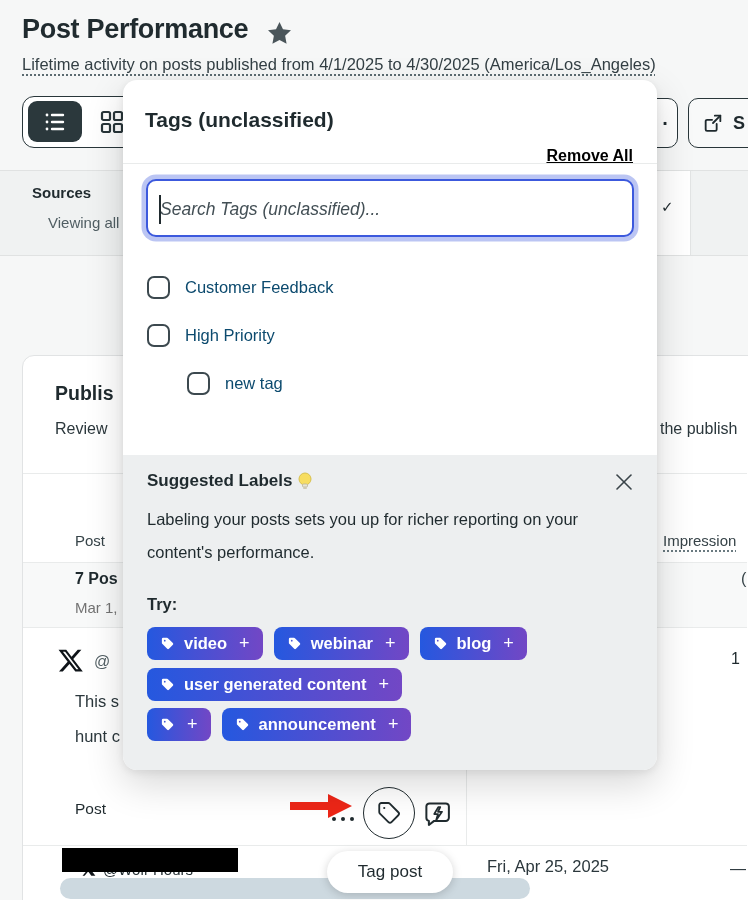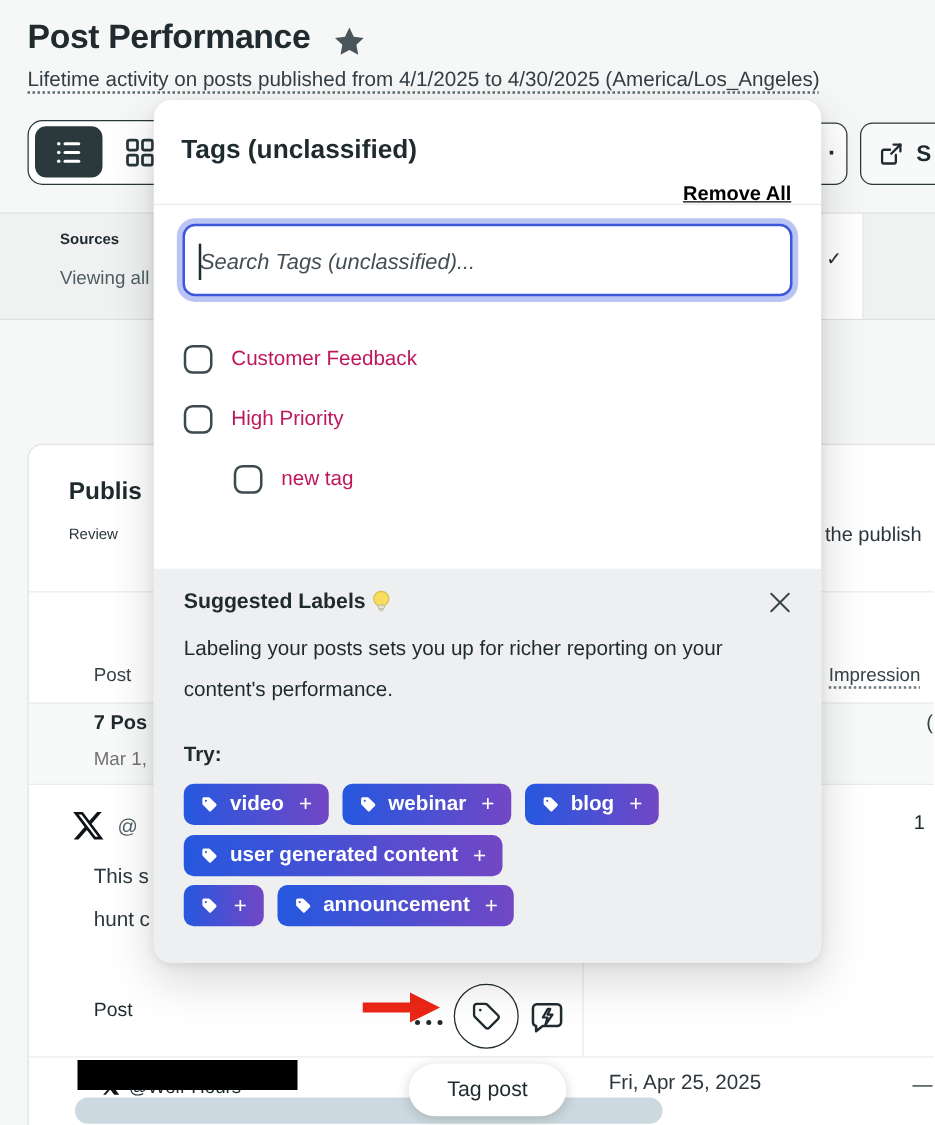--- a/index.html
+++ b/index.html
@@ -21,30 +21,30 @@
   #overflow-btn{left:640px;top:98px;width:38px;height:50px;background:#fff;border:1.5px solid #29363a;border-radius:10px;
                 box-sizing:border-box;display:flex;align-items:center;justify-content:flex-end;padding-right:8px;
                 font-size:20px;font-weight:bold;color:#1f2a2e;}
   #share-btn{left:688px;top:98px;width:74px;height:50px;background:#f8f9f9;border:1.5px solid #29363a;border-radius:10px;
              box-sizing:border-box;display:flex;align-items:center;gap:9px;padding-left:13px;
              font-size:18px;font-weight:bold;color:#1f2a2e;}
 
   
   #sources-bar{left:0;top:170px;width:748px;height:86px;background:#f0f2f2;
                border-top:1px solid #e0e2e2;border-bottom:1px solid #e0e2e2;box-sizing:border-box;}
-  #sources-label{left:48px;top:184px;font-size:12px;font-weight:bold;}
+  #sources-label{left:32px;top:184px;font-size:15px;font-weight:bold;}
   #sources-value{left:48px;top:214px;font-size:15px;color:#505e63;}
   #dropdown-sliver{left:657px;top:171px;width:34px;height:84px;background:#fff;border-right:1px solid #e2e4e4;box-sizing:border-box;}
   #check{left:661px;top:198px;font-size:15px;color:#1f2a2e;}
   #more-label{left:706px;top:186px;font-size:16px;font-weight:bold;margin-left:47px;}
 
   
   #card{left:22px;top:355px;width:740px;height:560px;background:#fff;border:1px solid #e1e3e4;border-radius:12px;}
   #card-heading{left:55px;top:382px;font-size:19.5px;font-weight:bold;white-space:nowrap;}
-  #card-sub-left{left:55px;top:420px;font-size:12px;color:#2b373c;}
+  #card-sub-left{left:55px;top:420px;font-size:16px;color:#2b373c;}
   #card-sub-right{left:660px;top:420px;font-size:16px;color:#2b373c;white-space:nowrap;}
   .hline{background:#e9ebeb;height:1px;}
   #div1{left:23px;top:473px;width:724px;}
   #th-post{left:75px;top:532px;font-size:15px;color:#364348;}
   #th-impr{left:663px;top:532px;font-size:15px;color:#364348;white-space:nowrap;
            text-decoration:underline dotted 1.5px #6a7a80;text-underline-offset:4px;}
   #summary-band{left:23px;top:562px;width:724px;height:66px;background:#f8f9f9;
                 border-top:1px solid #e9ebeb;border-bottom:1px solid #e9ebeb;box-sizing:border-box;}
   #summary-title{left:75px;top:570px;font-size:16px;font-weight:bold;}
   #summary-date{left:75px;top:599px;font-size:15px;color:#737373;}
@@ -83,21 +83,21 @@
   #remove-all{right:24px;top:31px;font-size:16px;font-weight:bold;color:#000000;text-decoration:underline;margin-top:36px;}
   #pop-div{left:0;top:83px;width:534px;}
   #search-wrap{left:23px;top:99px;width:488px;height:58px;box-sizing:border-box;background:#fff;
                border:2px solid #3c59dd;border-radius:10px;box-shadow:0 0 0 4.5px rgba(132,150,233,.55);}
   #search-input{position:absolute;left:10px;top:2px;width:460px;height:50px;border:none;outline:none;
                 font-family:"Liberation Sans",sans-serif;font-size:17.5px;font-style:italic;color:#2b373c;background:transparent;}
   #search-input::placeholder{color:#434f55;opacity:1;}
   #caret{position:absolute;left:11px;top:14px;width:1.5px;height:29px;background:#1f2a2e;}
   .chk-row{left:24px;height:24px;display:flex;align-items:center;gap:15px;}
   .chk-box{width:23px;height:23px;border:2px solid #3c494f;border-radius:7px;background:#fff;box-sizing:border-box;flex:none;}
-  .chk-label{font-size:16.5px;color:#be185d;}
+  .chk-label{font-size:16.5px;color:#0c4a6e;}
   #chk0{top:195px;} #chk1{top:243px;} #chk2{top:291px;margin-left:40px;}
 
   #pop-footer{left:0;top:375px;width:534px;height:315px;background:#edeff0;border-radius:0 0 14px 14px;}
   #sug-title{left:24px;top:16px;font-size:17px;font-weight:bold;display:flex;align-items:center;gap:4px;}
   #sug-close{right:22px;top:16px;cursor:pointer;}
   #sug-desc{left:24px;top:48px;width:492px;font-size:16.5px;line-height:33px;color:#1f2a2e;}
   #try-label{left:24px;top:140px;font-size:16.5px;font-weight:bold;}
   .pill-row{left:24px;display:flex;gap:11px;}
   #prow0{top:172px;} #prow1{top:213px;} #prow2{top:253px;}
   .pill{display:inline-flex;align-items:center;gap:9px;height:33px;padding:0 13px;border-radius:8px;

